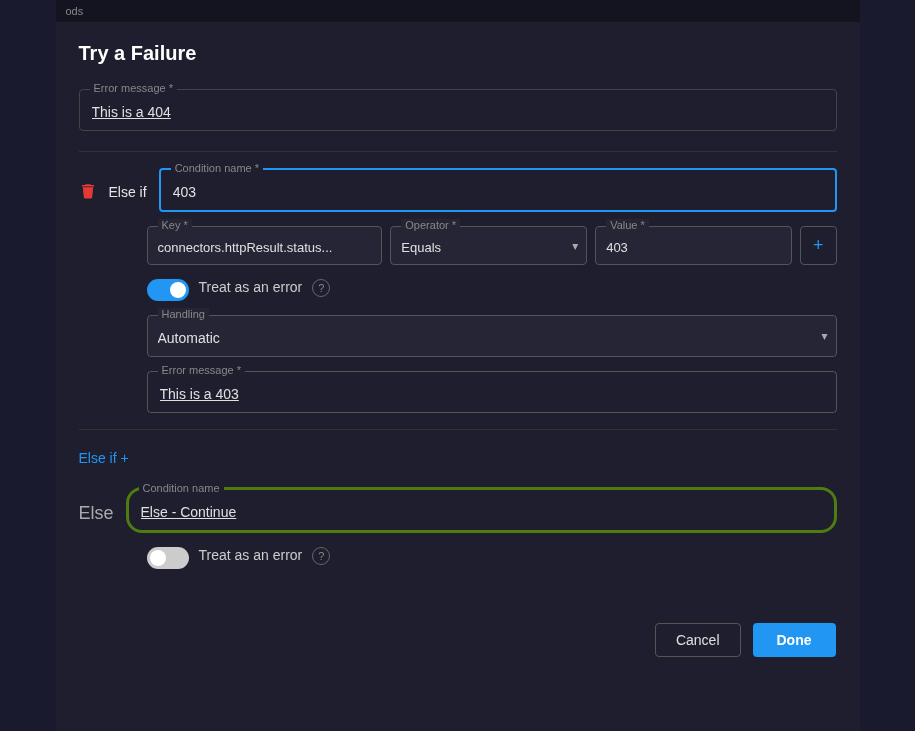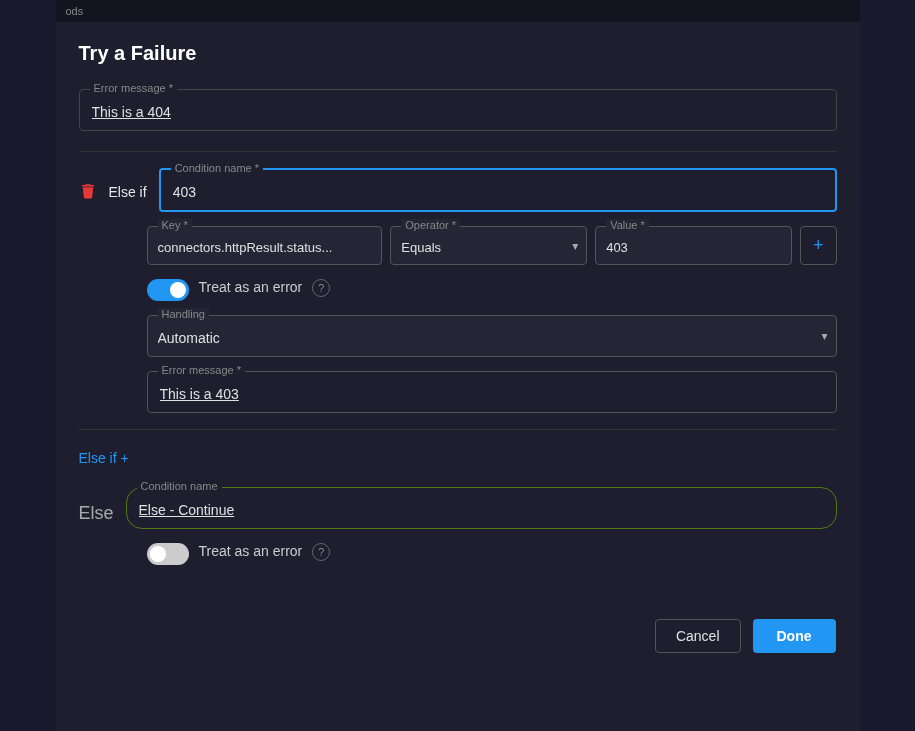--- a/index.html
+++ b/index.html
@@ -331,21 +331,21 @@
     .else-label {
       font-size: 18px;
       color: #aaa;
       margin-top: 16px;
       white-space: nowrap;
     }
 
     .else-condition-wrapper {
       flex: 1;
       position: relative;
-      border: 1px solid #4d7c0f;
+      border: 3px solid #4d7c0f;
       border-radius: 16px;
     }
 
     
     .modal-footer {
       display: flex;
       justify-content: flex-end;
       gap: 12px;
       padding: 20px 24px 0 32px;
     }

